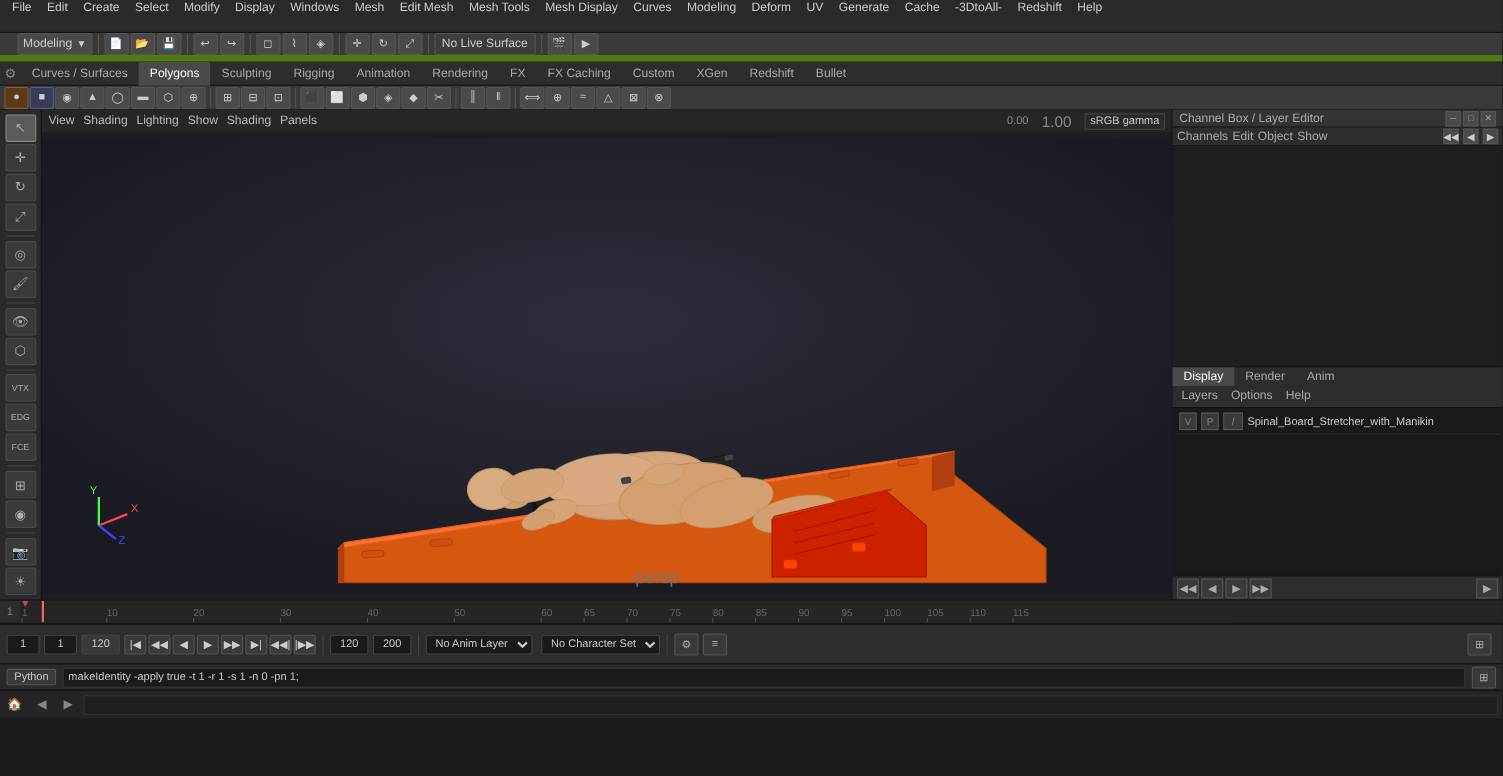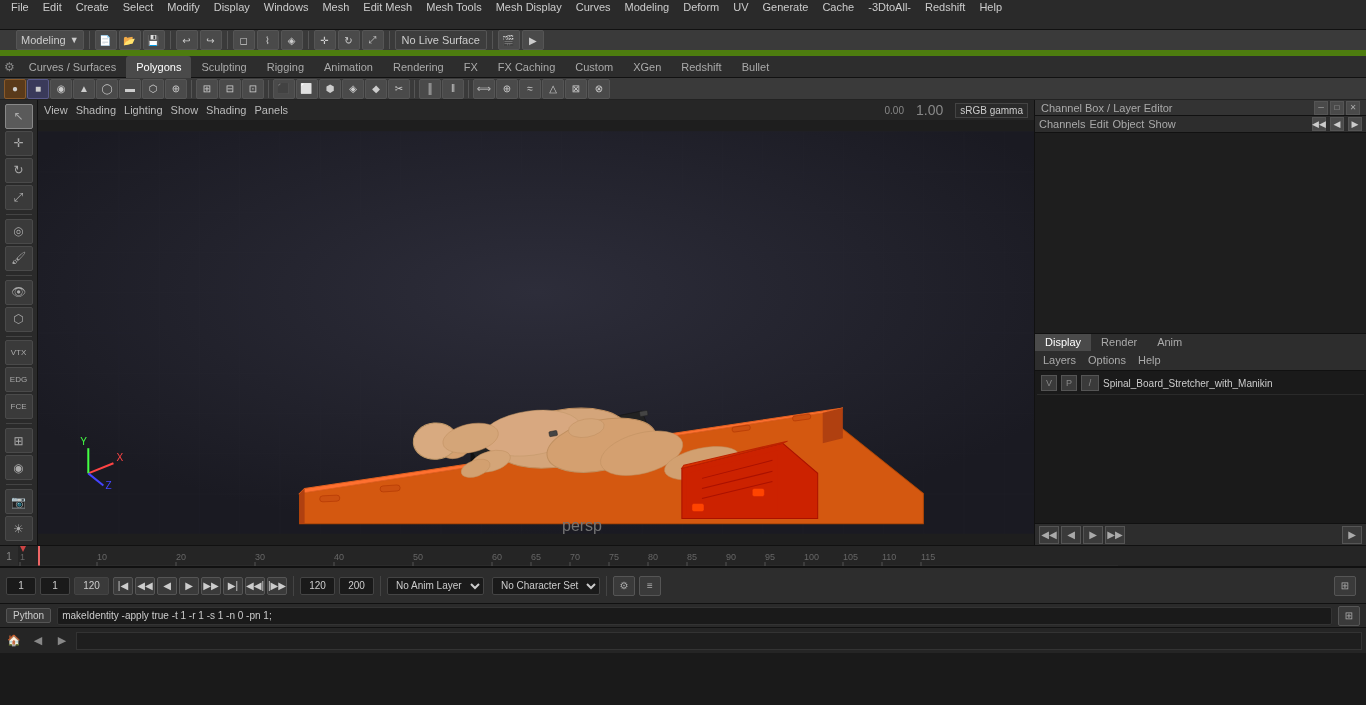--- a/index.html
+++ b/index.html
@@ -201,21 +201,21 @@
       bottom: 10px;
       left: 50%;
       transform: translateX(-50%);
       color: #737373;
       font-size: 16px;
       margin-left: 46px;
     }
 
     
     #right-panel {
-      width: 332px;
+      width: 301px;
       background: #2a2a2a;
       border-left: 1px solid #111;
       display: flex;
       flex-direction: column;
     }
     #right-panel-header {
       display: flex;
       align-items: center;
       height: 20px;
       background: #333;

